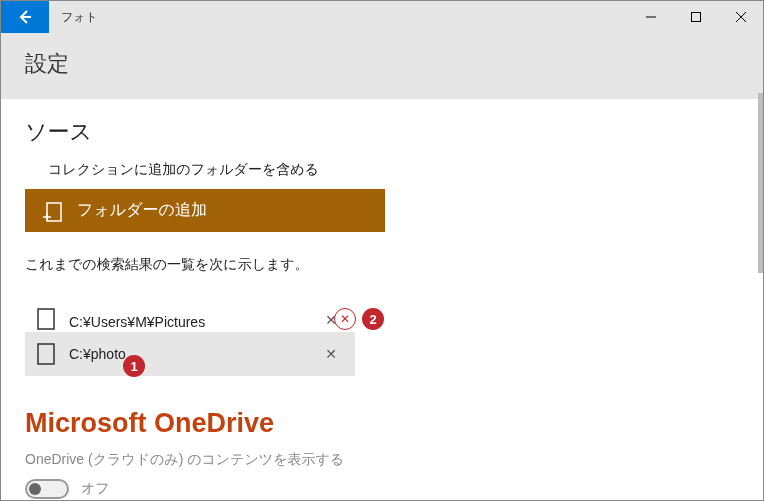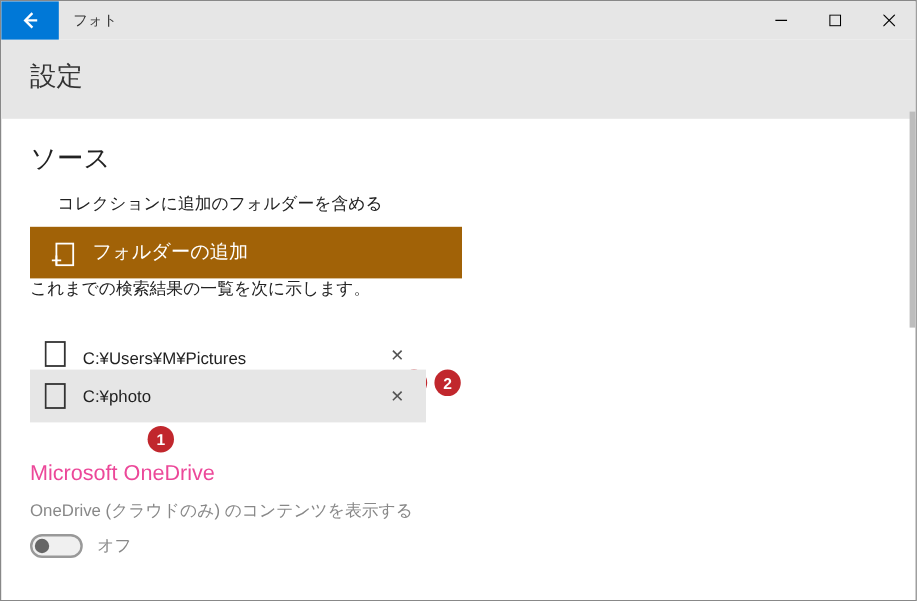--- a/index.html
+++ b/index.html
@@ -13,32 +13,32 @@
 
 .settings-header { background: #e6e6e6; padding: 16px 24px 20px; font-size: 22px; color: #333; }
 
 .content { padding: 18px 24px 0; position: relative; }
 .section-title { font-size: 22px; color: #222; margin-bottom: 14px; font-weight: 400; }
 .section-sub  { font-size: 14px; color: #222; margin-bottom: 10px; margin-left: 23px; }
 
 .add-folder-btn { display: flex; align-items: center; background: #a16207; color: #fff; width: 360px; height: 43px; padding: 0 18px; gap: 14px; cursor: pointer; }
 .add-folder-btn .icon { width: 20px; height: 20px; position: relative; }
 
-.results-label { font-size: 14px; color: #222; margin-bottom: 12px; }
+.results-label { margin-top: 24px; font-size: 14px; color: #222; margin-bottom: 12px; }
 
 .folder-row { width: 330px; height: 44px; display: flex; align-items: center; padding: 0 12px; gap: 14px; position: relative; }
 .folder-row.selected { background: #e6e6e6; }
 .folder-icon { width: 18px; height: 22px; }
 .folder-path { font-size: 14px; color: #222; flex: 1; }
 .remove-x { width: 20px; height: 20px; display: flex; align-items: center; justify-content: center; font-size: 14px; color: #555; cursor: pointer; margin-right: 2px; }
 
 .badge { position: absolute; width: 22px; height: 22px; border-radius: 50%; background: #c1272d; color: #fff; font-size: 13px; font-weight: bold; display: flex; align-items: center; justify-content: center; }
 .circle-x { position: absolute; width: 22px; height: 22px; border: 1.5px solid #c1272d; border-radius: 50%; display: flex; align-items: center; justify-content: center; color: #c1272d; font-size: 12px; background: #fff; }
 
-.onedrive-title { margin-top: 32px; font-size: 18px; color: #ec4899; font-weight: 400; }
+.onedrive-title { margin-top: 32px; font-size: 27px; color: #c2410c; font-weight: 700; }
 .onedrive-sub  { margin-top: 12px; font-size: 14px; color: #888; }
 .toggle-row { margin-top: 10px; display: flex; align-items: center; gap: 12px; }
 .toggle { width: 44px; height: 20px; border: 2px solid #999; border-radius: 10px; position: relative; background: #f0f0f0; }
 .toggle .knob { position: absolute; left: 2px; top: 2px; width: 12px; height: 12px; background: #666; border-radius: 50%; }
 .toggle-label { font-size: 14px; color: #888; }
 
 .vscroll { position: absolute; right: 0; top: 92px; width: 5px; height: 180px; background: #bdbdbd; }
 </style>
 </head>
 <body>

